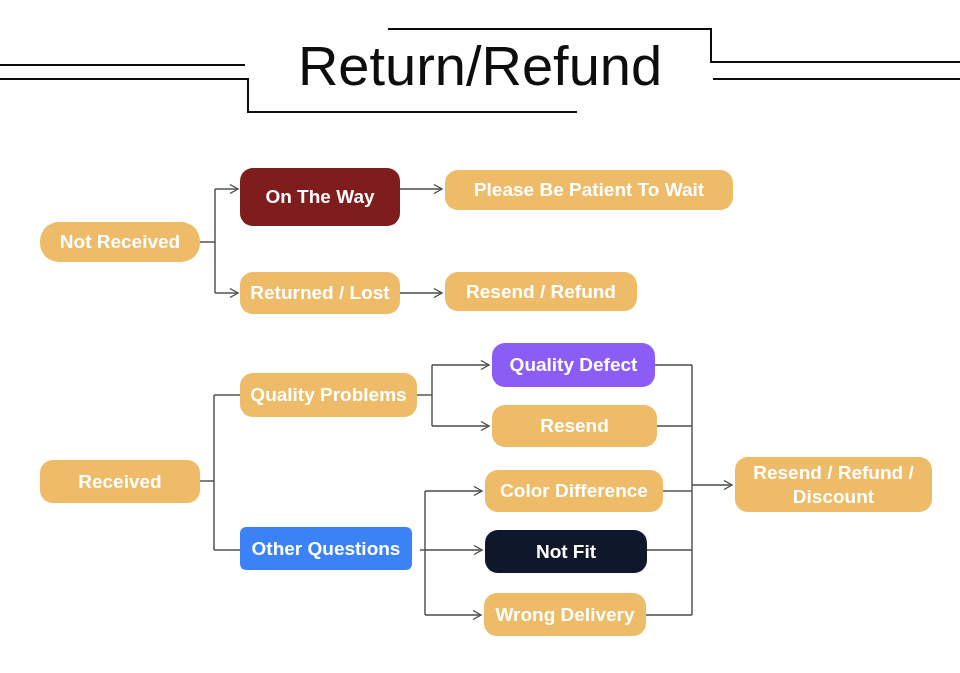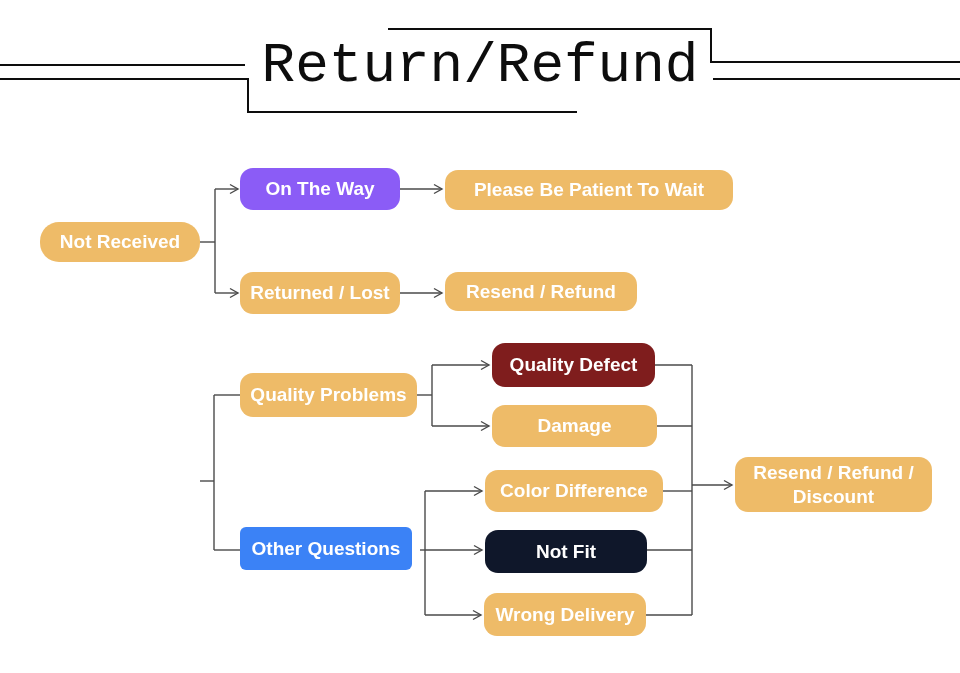--- a/index.html
+++ b/index.html
@@ -8,21 +8,21 @@
     width:960px;height:673px;
     overflow:hidden;
     background:#ffffff;
     font-family:"Liberation Sans",sans-serif;
   }
   
   .page-title{
     position:absolute;left:0;right:0;top:34px;
     margin:0;
     text-align:center;
-    font-family:Liberation Mono, monospace;
+    font-family:Liberation Sans, sans-serif;
     font-weight:300;
     font-size:56px;
     line-height:1.15;
     letter-spacing:0px;
     color:#0d0d0d;
   }
   .decor{position:absolute;background:#0d0d0d;}
   .d1{left:0;top:64px;width:245px;height:2px;}
   .d2{left:0;top:78px;width:249px;height:2px;}
   .d3{left:247px;top:78px;width:2px;height:35px;}
@@ -97,28 +97,29 @@
         <polyline points="425,550 482,550" fill="none" stroke="#4a4a4a" stroke-width="1.4" marker-end="url(#arrowhead)"></polyline>
         <polyline points="425,615 481,615" fill="none" stroke="#4a4a4a" stroke-width="1.4" marker-end="url(#arrowhead)"></polyline>
         <polyline points="663,491 692,491" fill="none" stroke="#4a4a4a" stroke-width="1.4"></polyline>
         <polyline points="647,550 692,550" fill="none" stroke="#4a4a4a" stroke-width="1.4"></polyline>
         <polyline points="646,615 692,615" fill="none" stroke="#4a4a4a" stroke-width="1.4"></polyline>
         <polyline points="692,365 692,615" fill="none" stroke="#4a4a4a" stroke-width="1.4"></polyline>
         <polyline points="692,485 732,485" fill="none" stroke="#4a4a4a" stroke-width="1.4" marker-end="url(#arrowhead)"></polyline>
       </svg>
 
   <div class="node" style="left: 40px; top: 222px; width: 160px; height: 40px; background: rgb(238, 187, 104); color: rgb(255, 255, 255); border-radius: 19px;">Not Received</div>
-      <div class="node" style="left: 240px; top: 168px; width: 160px; height: 42px; background: #8b5cf6; color: rgb(255, 255, 255); text-align: right;">On The Way</div>
+      <div class="node" style="left: 240px; top: 168px; width: 160px; height: 58px; background: #7f1d1d; color: rgb(255, 255, 255); text-align: right;">On The Way</div>
       <div class="node" style="left: 445px; top: 170px; width: 288px; height: 40px; background: rgb(238, 187, 104); color: rgb(255, 255, 255);">Please Be Patient To Wait</div>
       <div class="node" style="left: 240px; top: 272px; width: 160px; height: 42px; background: rgb(238, 187, 104); color: rgb(255, 255, 255);">Returned / Lost</div>
       <div class="node" style="left: 445px; top: 272px; width: 192px; height: 39px; background: rgb(238, 187, 104); color: rgb(255, 255, 255);">Resend / Refund</div>
+      <div class="node" style="left: 40px; top: 460px; width: 160px; height: 43px; background: rgb(238, 187, 104); color: rgb(255, 255, 255);">Received</div>
       <div class="node" style="left: 240px; top: 373px; width: 177px; height: 44px; background: rgb(238, 187, 104); color: rgb(255, 255, 255);">Quality Problems</div>
       <div class="node" style="left: 240px; top: 527px; width: 172px; height: 43px; background: #3b82f6; color: rgb(255, 255, 255); border-radius: 6px;">Other Questions</div>
-      <div class="node" style="left: 492px; top: 343px; width: 163px; height: 44px; background: #7f1d1d; color: rgb(255, 255, 255);">Quality Defect</div>
-      <div class="node" style="left: 492px; top: 405px; width: 165px; height: 42px; background: rgb(238, 187, 104); color: rgb(255, 255, 255);">Damage</div>
+      <div class="node" style="left: 492px; top: 343px; width: 163px; height: 44px; background: #8b5cf6; color: rgb(255, 255, 255);">Quality Defect</div>
+      <div class="node" style="left: 492px; top: 405px; width: 165px; height: 42px; background: rgb(238, 187, 104); color: rgb(255, 255, 255);">Resend</div>
       <div class="node" style="left: 485px; top: 470px; width: 178px; height: 42px; background: rgb(238, 187, 104); color: rgb(255, 255, 255);">Color Difference</div>
       <div class="node" style="left: 485px; top: 530px; width: 162px; height: 43px; background: #0f172a; color: rgb(255, 255, 255);">Not Fit</div>
       <div class="node" style="left: 735px; top: 457px; width: 197px; height: 55px; background: rgb(238, 187, 104); color: rgb(255, 255, 255);">Resend / Refund /
 Discount</div>
       <div class="node" style="left: 484px; top: 593px; width: 162px; height: 43px; background: rgb(238, 187, 104); color: rgb(255, 255, 255);">Wrong Delivery</div>
     </div>
 
 </div>
 
 </body></html>

